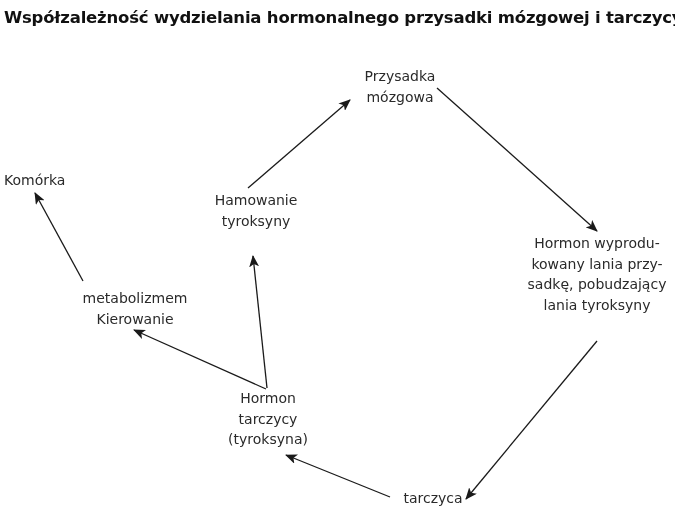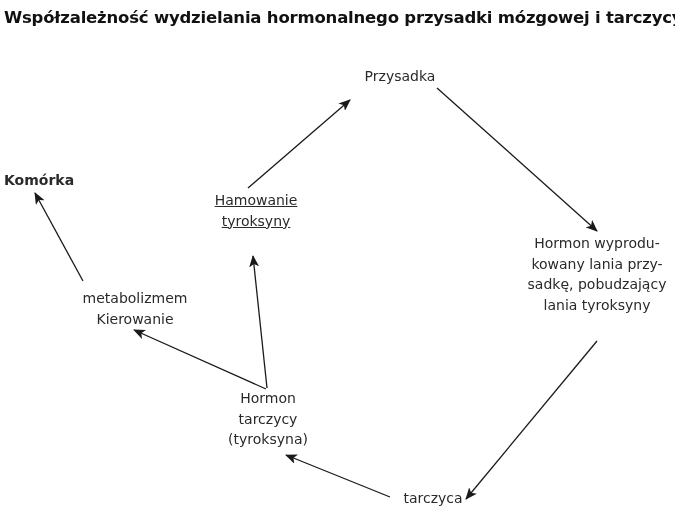--- a/index.html
+++ b/index.html
@@ -39,21 +39,20 @@
       color: #2a2a2a;
       white-space: nowrap;
       transform: translateX(-50%);
     }
     .node span {
       display: block;
     }
     .node.left {
       transform: none;
       text-align: center;
-      font-weight: bold;
     }
   </style>
 </head>
 <body>
 
 <div class="title">Współzależność wydzielania hormonalnego przysadki mózgowej i tarczycy</div>
 
 <svg class="arrows" width="675" height="514" viewBox="0 0 675 514">
   <defs>
     <marker id="ah" viewBox="0 0 12 10" refX="11" refY="5" markerWidth="12" markerHeight="10" markerUnits="userSpaceOnUse" orient="auto">
@@ -71,40 +70,41 @@
 
   <line x1="266" y1="389" x2="134" y2="330" stroke="#1a1a1a" stroke-width="1.3" marker-end="url(#ah)"></line>
 
   <line x1="248" y1="188" x2="350" y2="100" stroke="#1a1a1a" stroke-width="1.3" marker-end="url(#ah)"></line>
 
   <line x1="83" y1="281" x2="35" y2="193" stroke="#1a1a1a" stroke-width="1.3" marker-end="url(#ah)"></line>
 </svg>
 
 <div class="node" style="left:400px; top:66px;">
   <span>Przysadka</span>
+  <span>mózgowa</span>
 </div>
 
 <div class="node" style="left:597px; top:233px;">
   <span>Hormon wyprodu-</span>
   <span>kowany lania przy-</span>
   <span>sadkę, pobudzający</span>
   <span>lania tyroksyny</span>
 </div>
 
 <div class="node" style="left:433px; top:488px;">
   <span>tarczyca</span>
 </div>
 
 <div class="node" style="left:268px; top:388px;">
   <span>Hormon</span>
   <span>tarczycy</span>
   <span>(tyroksyna)</span>
 </div>
 
-<div class="node" style="left:256px; top:190px;text-decoration:underline;">
+<div class="node" style="left:256px; top:190px;">
   <span>Hamowanie</span>
   <span>tyroksyny</span>
 </div>
 
 <div class="node" style="left:135px; top:288px;">
   <span>metabolizmem</span>
   <span>Kierowanie</span>
 </div>
 
 <div class="node left" style="left:4px; top:170px;">

